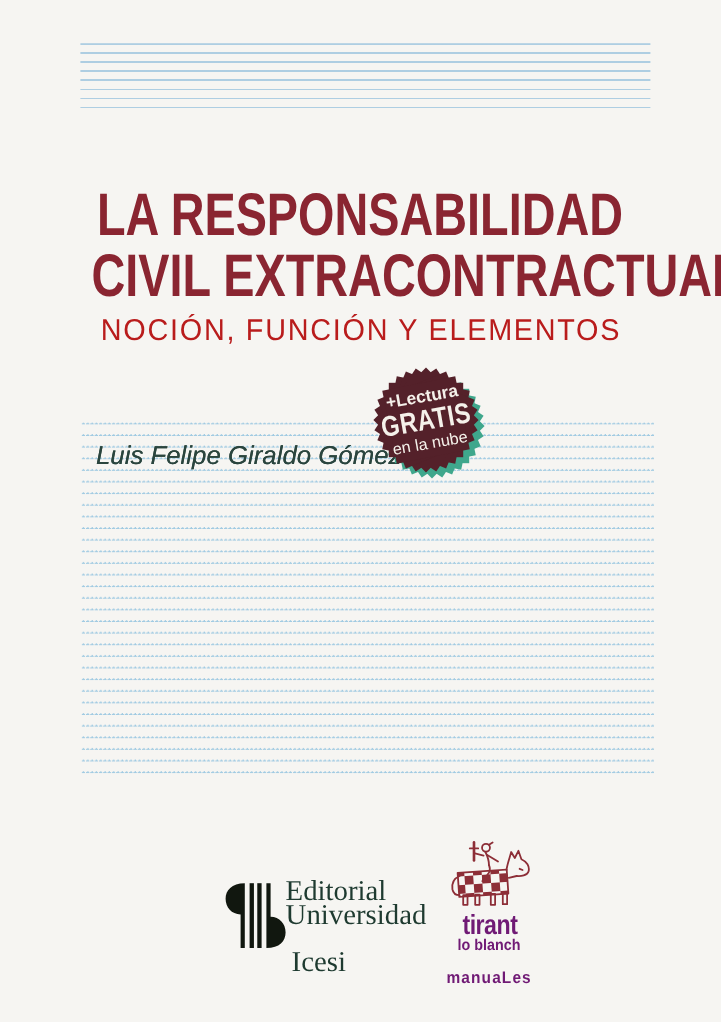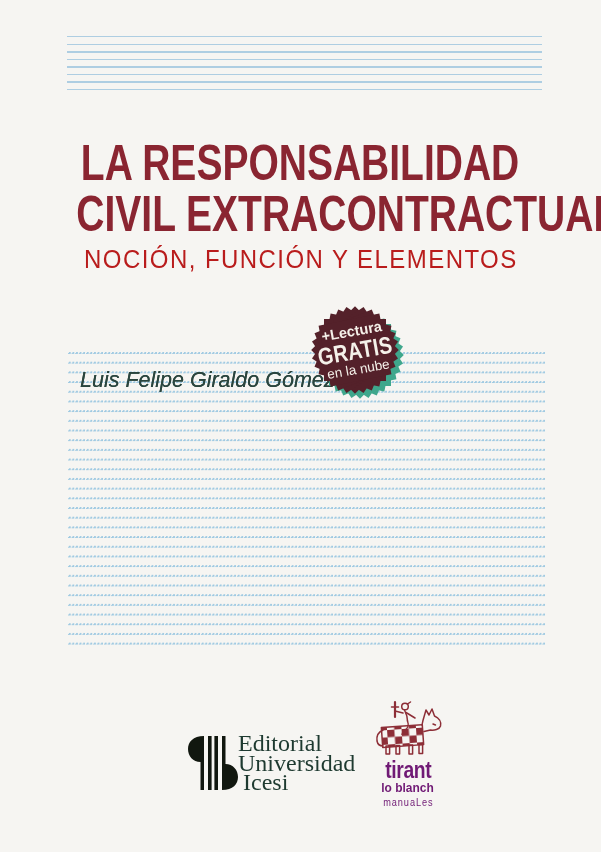--- a/index.html
+++ b/index.html
@@ -14,21 +14,21 @@
     background:repeating-linear-gradient(to bottom,#9cc4de 0 1.4px, transparent 1.4px 7.55px);
     opacity:.8;
   }
   
   .mid-lines{
     position:absolute; left:68px; top:352px; width:477px; height:297px;
     background-image:radial-gradient(ellipse 1.5px .75px at 1.6px 1.1px, #9cc8e1 98%, transparent);
     background-size:3.6px 9.7px; opacity:.95; z-index:1;
   }
   
-  .title-block{position:absolute; left:0; top:138px; width:601px; text-align:center; z-index:2;}
+  .title-block{position:absolute; left:0; top:154px; width:601px; text-align:center; z-index:2;}
   .title-line{font-weight:bold; font-size:50px; line-height:51px; color:#8a2531; white-space:nowrap;}
   .title-line > span{display:inline-block; transform:scaleX(.78); transform-origin:center;}
   .subtitle{margin-top:4px; font-size:25px; line-height:30px; font-weight:normal; color:#b91c1c; white-space:nowrap;}
   .subtitle > span{display:inline-block; transform:scaleX(.96); transform-origin:center; letter-spacing:1.5px;}
   
   .author{
     position:absolute; left:80px; top:368px; z-index:2;
     font-style:italic; font-size:21.5px; color:#2a453e;
     text-shadow:0 0 .5px #2a453e; white-space:nowrap;
   }
@@ -52,28 +52,28 @@
   }
   .badge-l1{font-size:14.5px; font-weight:bold; line-height:15px;}
   .badge-l2{font-size:24px; font-weight:bold; line-height:23px; transform:scaleX(.82); letter-spacing:.5px;}
   .badge-l3{font-size:13.5px; line-height:15px;}
   
   .icesi-logo{position:absolute; left:186px; top:735px; z-index:2;}
   .icesi-text{
     position:absolute; left:238px; top:734px; z-index:2;
     font-family:"Liberation Serif", serif; font-size:24px; line-height:19.5px; color:#1e3a30;
   }
-  .icesi-text .l3{padding-left:5px;}
+  .icesi-text .l3{padding-left:5px;margin-top:20px;}
   .tirant-block{position:absolute; left:348px; top:700px; width:120px; text-align:center; z-index:2; color:#701a75;}
   .knight{display:block; margin:0 auto;}
   .tirant-name{margin-top:3px; font-size:23px; font-weight:bold; line-height:22px;}
   .tirant-name > span{display:inline-block; transform:scaleX(.84); letter-spacing:-.5px;}
   .tirant-sub{font-size:13px; font-weight:bold; line-height:14px;}
   .tirant-sub > span{display:inline-block; transform:scaleX(.92);}
-  .tirant-col{font-size:10px; font-weight:normal; line-height:15px;}
+  .tirant-col{margin-top:12px; font-size:14px; font-weight:bold; line-height:15px;}
   .tirant-col > span{display:inline-block; transform:scaleX(.92); letter-spacing:1px;}
 </style>
 </head>
 <body>
 
 <div class="cover">
 
   <div class="top-lines"></div>
   <div class="mid-lines"></div>
 

